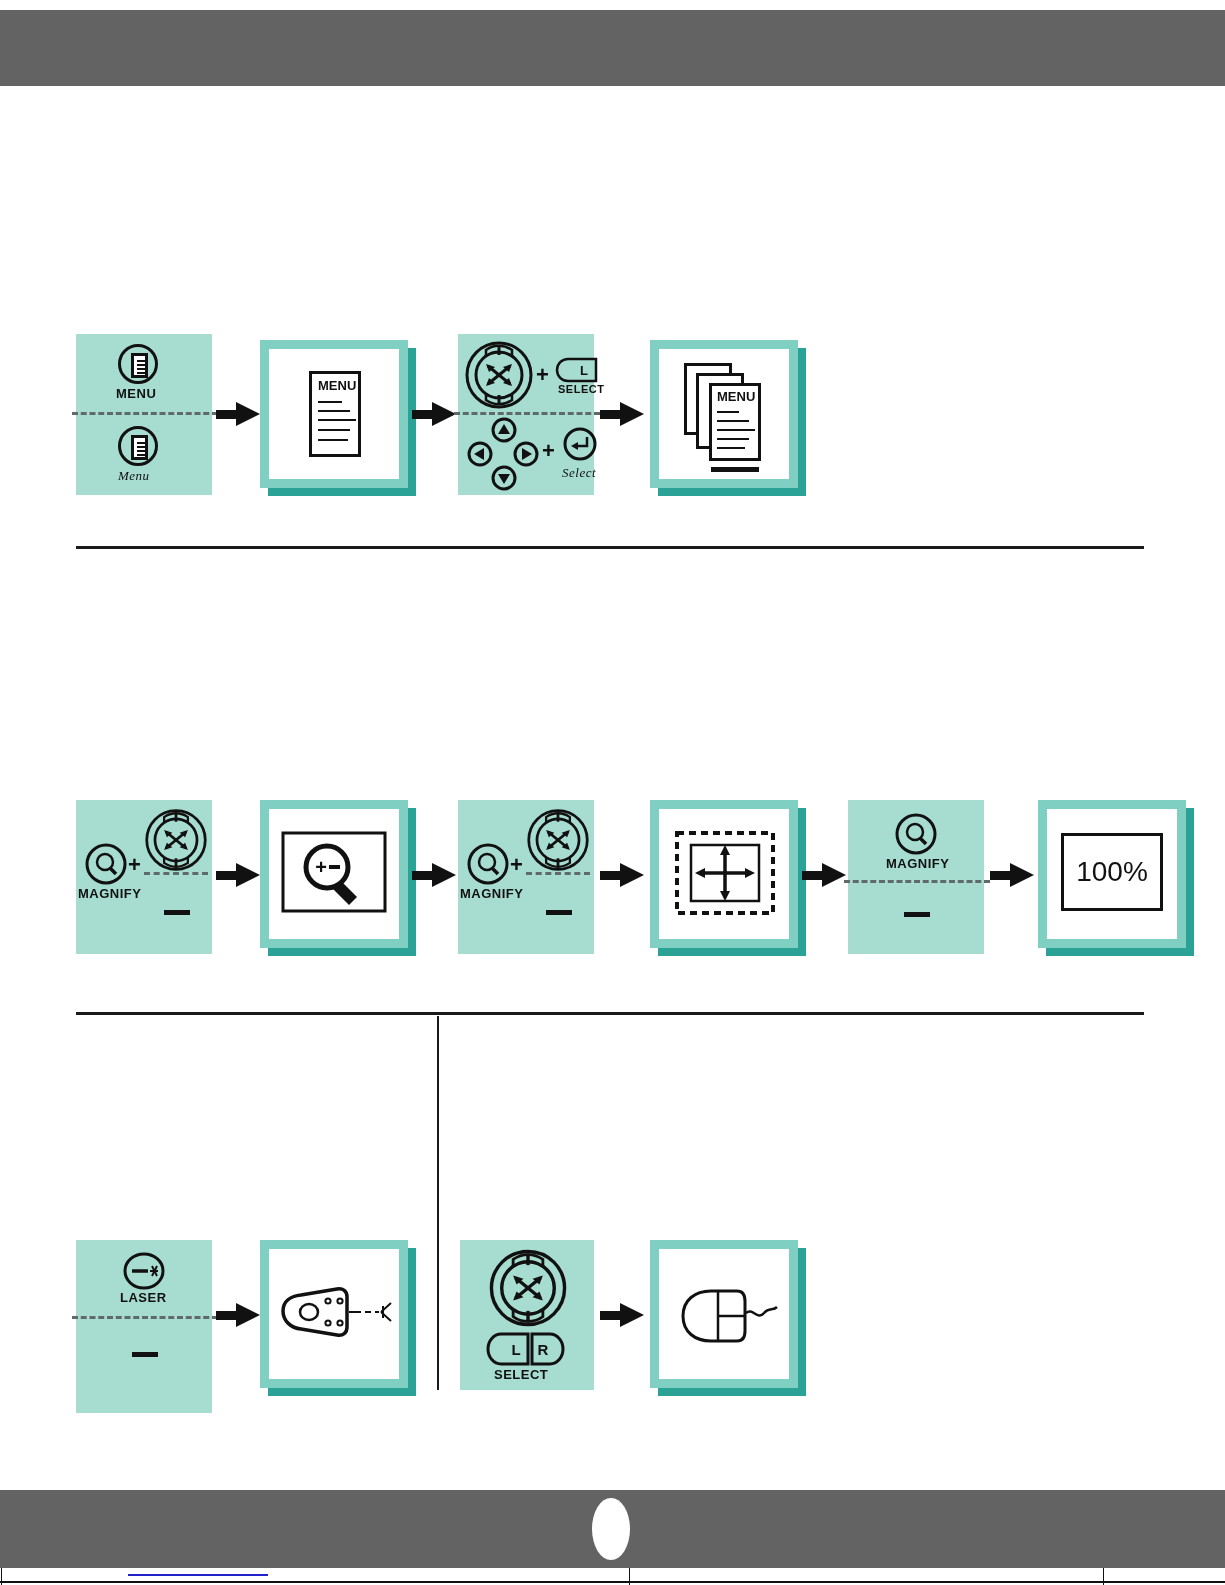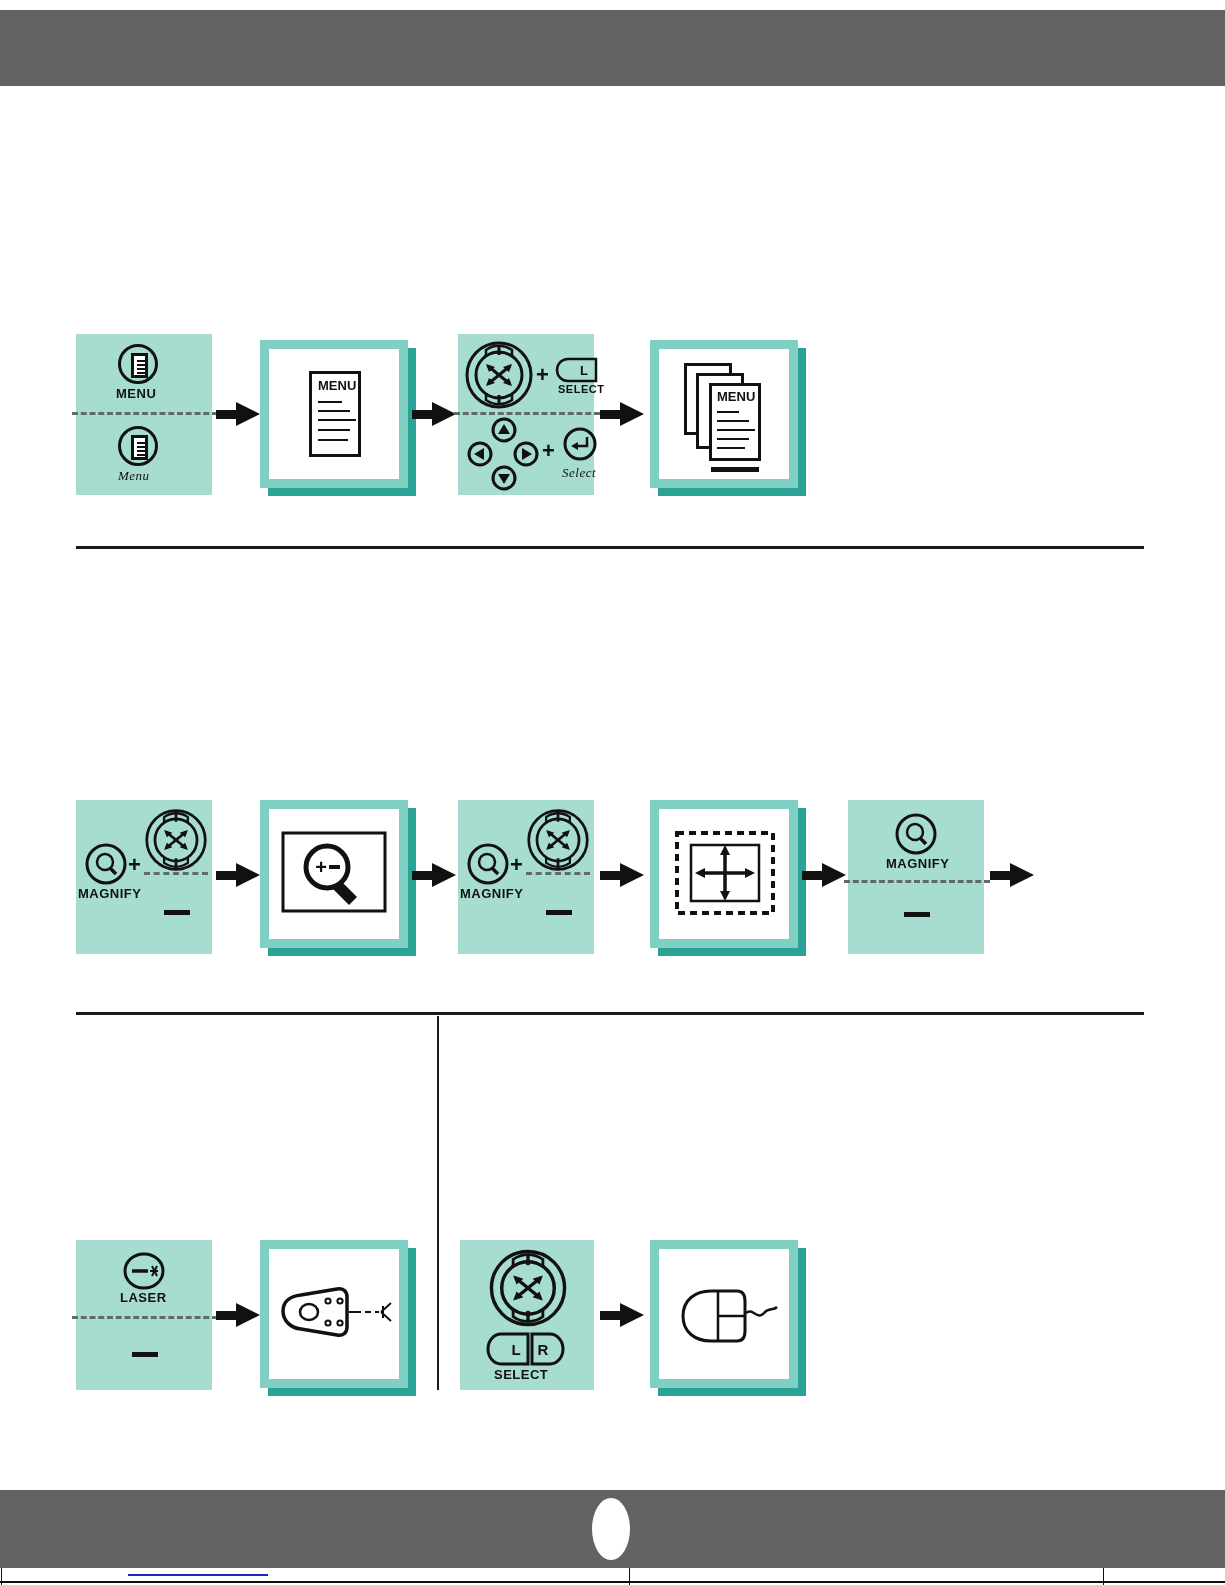--- a/index.html
+++ b/index.html
@@ -389,26 +389,39 @@
     <div class="lbl lbl-caps" style="left:38px; top:56px;">MAGNIFY</div>
     <div class="dash" style="left:-4px; top:80px; width:146px;"></div>
     <div class="minus-mark" style="left:56px; top:112px;"></div>
   </div>
 
   <div class="arrow" style="left:990px; top:863px;">
     <div class="tail"></div>
       <div class="head"></div>
   </div>
 
+  <div class="card" style="left:1038px; top:800px; width:148px; height:148px;">
+    <div class="shadow"></div>
+    <div class="frame">
+        <div class="inner">
+      <div style="position:absolute; left:14px; top:24px; width:102px; height:78px;
+                  border:3px solid #111; background:#fff;">
+        <div style="position:absolute; left:0; top:0; width:100%; height:100%;
+                    display:flex; align-items:center; justify-content:center;
+                    font-size:28px; color:#111; font-family:'Liberation Sans',sans-serif;">100%</div>
+      </div>
+    </div>
+      </div>
+  </div>
 
   <div class="rule" style="left:76px; top:1012px; width:1068px;"></div>
 
   <div class="vrule" style="left:437px; top:1016px; height:374px;"></div>
 
-  <div class="mint" style="left:76px; top:1240px; width:136px; height:150px;">
+  <div class="mint" style="left:76px; top:1240px; width:136px; height:173px;">
     <svg style="position:absolute; left:46px; top:12px;" width="44" height="38" viewBox="0 0 44 38">
       <ellipse cx="22" cy="19" rx="19" ry="17" fill="none" stroke="#111" stroke-width="3"></ellipse>
       <line x1="10" y1="19" x2="26" y2="19" stroke="#111" stroke-width="3.5"></line>
       <g stroke="#111" stroke-width="2">
         <line x1="28" y1="19" x2="36" y2="19"></line>
         <line x1="30" y1="14" x2="35" y2="24"></line>
         <line x1="35" y1="14" x2="30" y2="24"></line>
       </g>
     </svg>
     <div class="lbl lbl-caps" style="left:44px; top:50px;">LASER</div>

